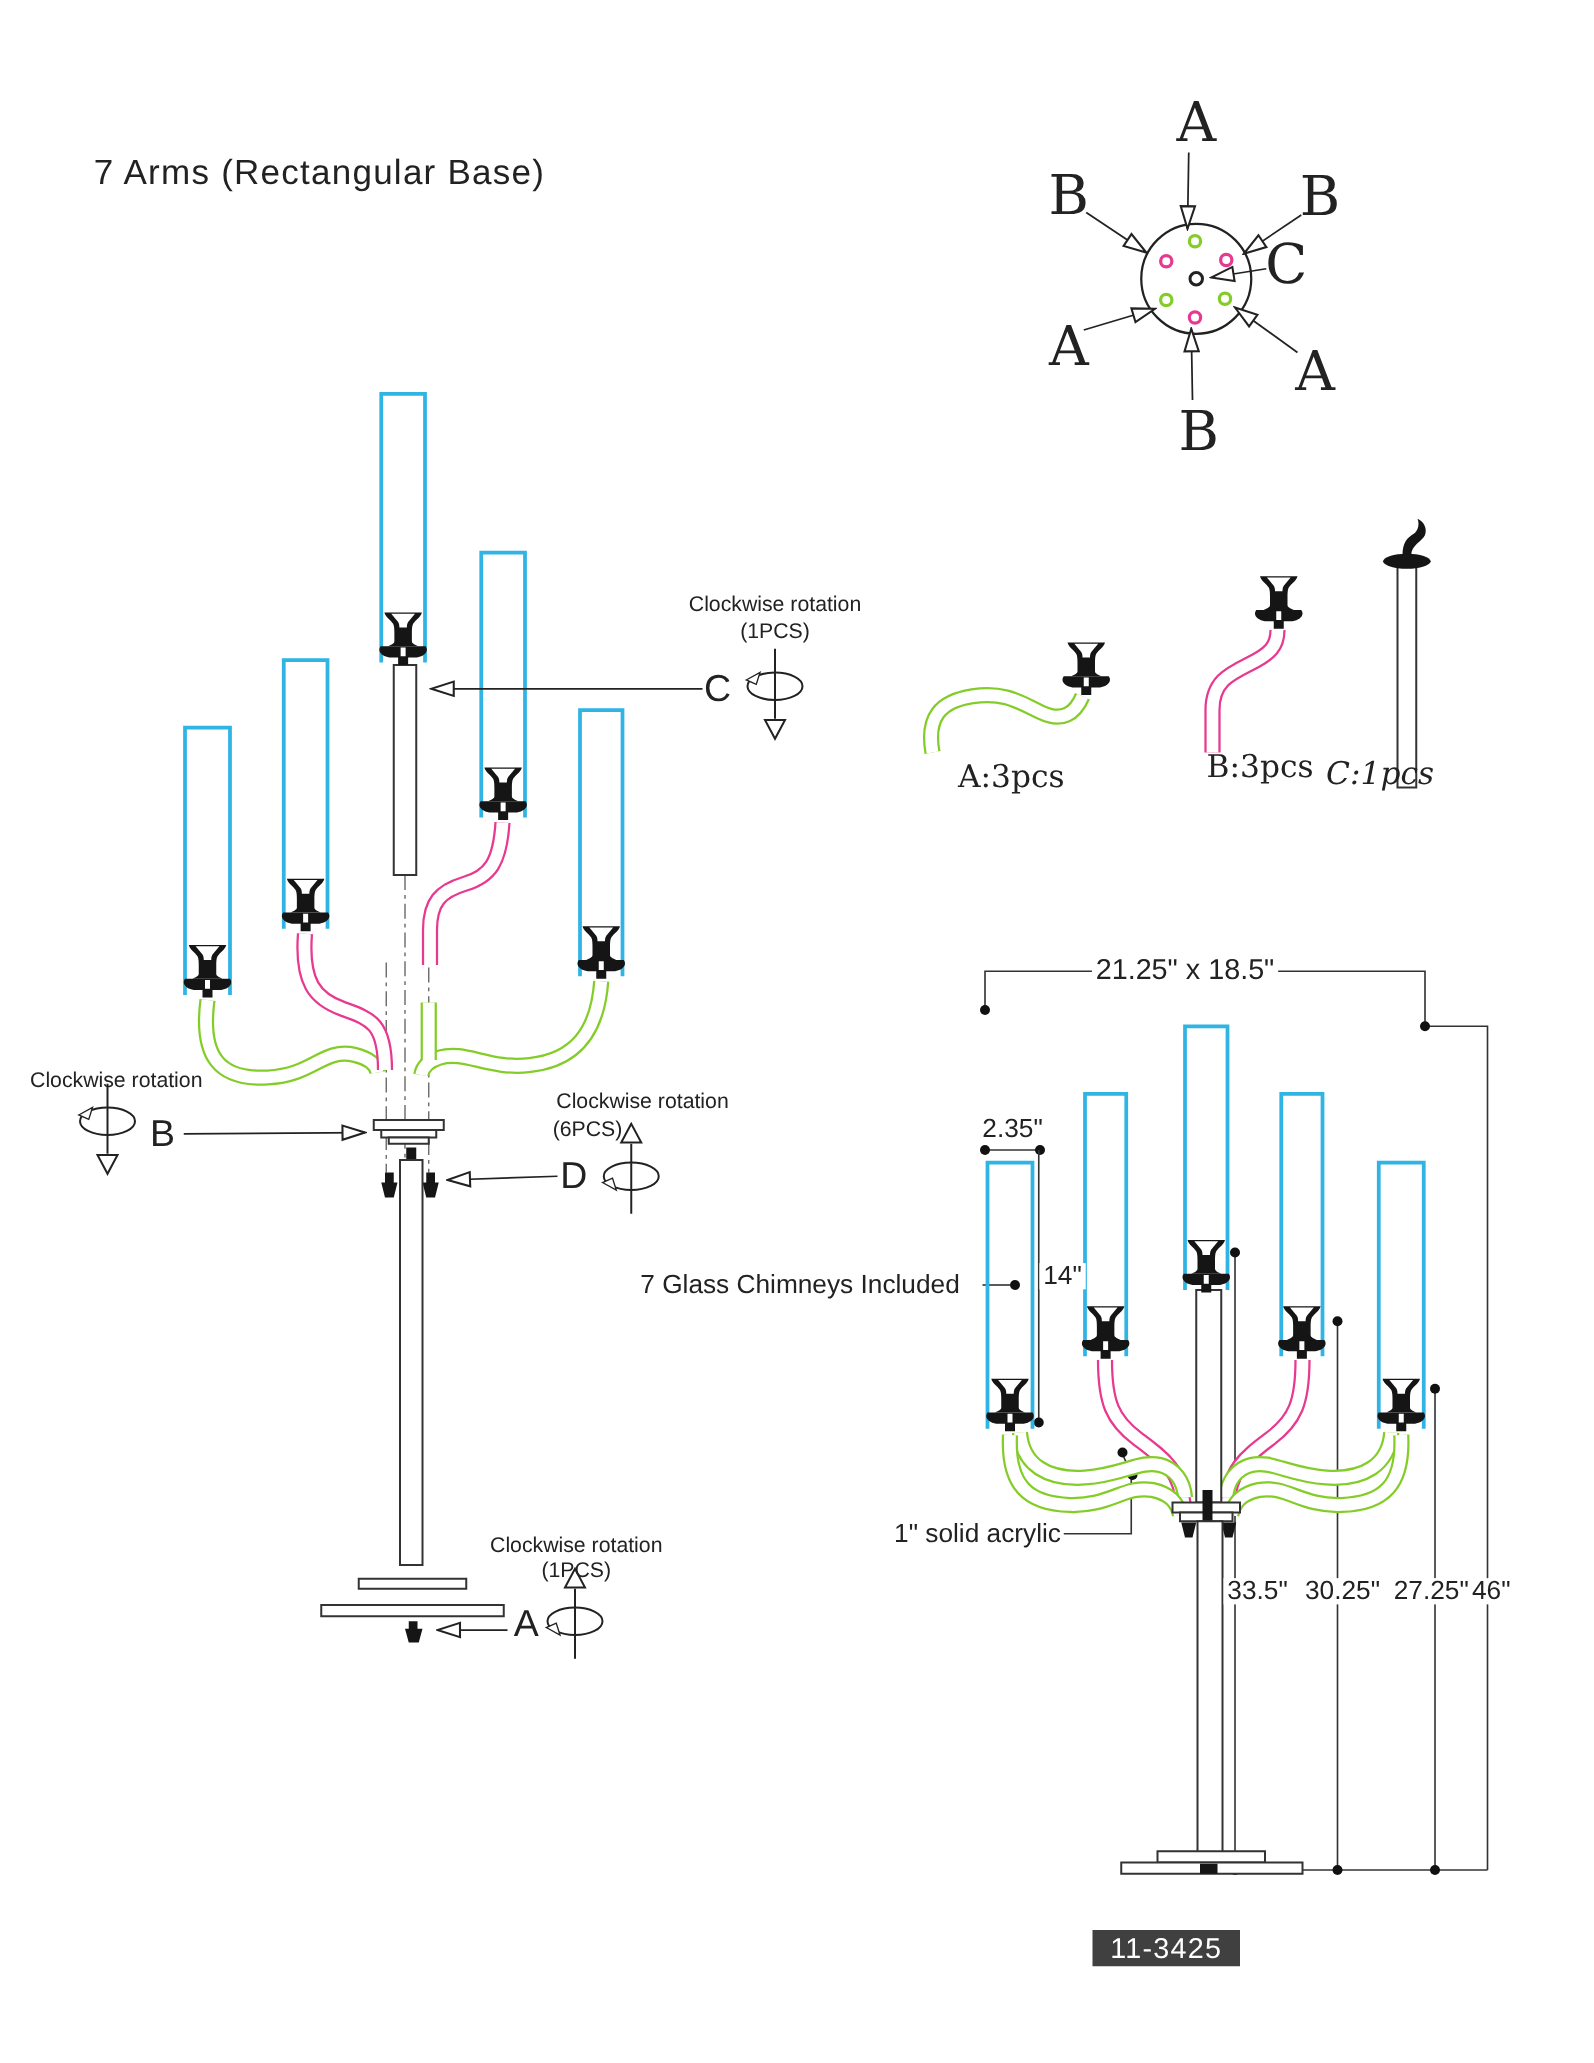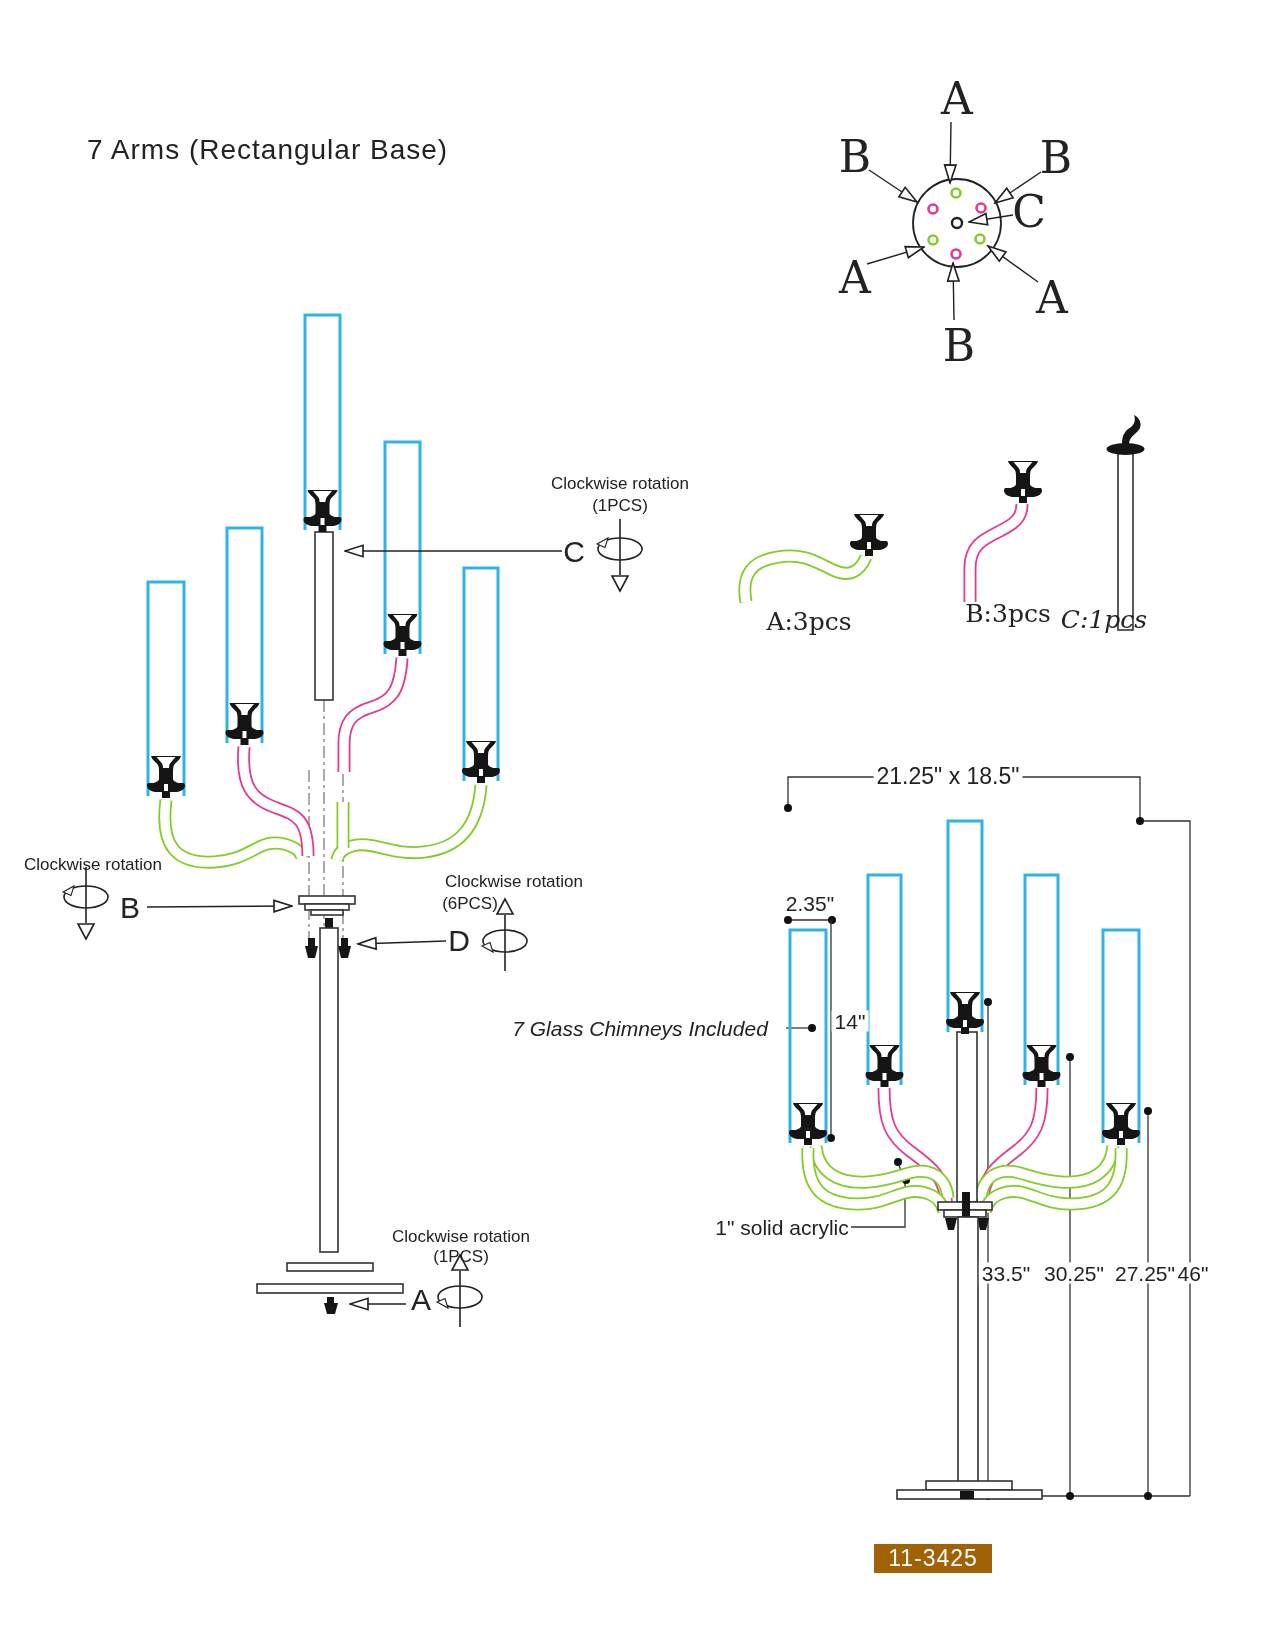--- a/index.html
+++ b/index.html
@@ -15,21 +15,21 @@
   .serif{font-family:"DejaVu Serif","Liberation Serif",serif;}
   .f28{font-size:28px;letter-spacing:1px;}
   .f23{font-size:23px;}
   .f21{font-size:21px;}
   .f17{font-size:17px;}
   .f16{font-size:17px;}
   .f25{font-size:25px;}
   .f30{font-size:30px;}
   .f44{font-size:44px;}
   .bg{background:#fff;padding:0 3px;}
-  .badge{position:absolute;background:#a16207;color:#fff;text-align:center;
+  .badge{position:absolute;background:#404040;color:#fff;text-align:center;
          font-size:23px;letter-spacing:1px;}
   
   .chim{fill:none;stroke:var(--cyan);stroke-width:3;}
   .tgo{fill:none;stroke:var(--green);stroke-width:13;}
   .tpo{fill:none;stroke:var(--pink);stroke-width:13;}
   .tin{fill:none;stroke:#fff;stroke-width:9.4;}
   .blk{fill:#151515;stroke:none;}
   .out{fill:#fff;stroke:#333;stroke-width:1.6;}
   .ln{stroke:#333;stroke-width:1.3;fill:none;}
   .arrow{stroke:#222;stroke-width:1.4;fill:none;marker-end:url(#ah);}
@@ -246,21 +246,21 @@
       <path d="M977,1218 L989,1218 L986,1230 L980,1230 Z" class="blk"></path>
     </g>
 
     <rect x="958" y="1217" width="20" height="265" class="out"></rect>
     <rect x="926" y="1481" width="86" height="9" class="out"></rect>
     <rect x="897" y="1490" width="145" height="9" class="out"></rect>
     <rect x="960" y="1491" width="14" height="8" class="blk"></rect>
   </g>
 </svg>
 
-<div class="lab left f28" style="left:75px;top:136px;margin-left:12px;">7 Arms (Rectangular Base)</div>
+<div class="lab left f28" style="left:75px;top:124px;">7 Arms (Rectangular Base)</div>
 
 <div class="lab serif f44" style="left:957px;top:99px;">A</div>
 <div class="lab serif f44" style="left:855px;top:157px;">B</div>
 <div class="lab serif f44" style="left:1056px;top:158px;">B</div>
 <div class="lab serif f44" style="left:1029px;top:212px;">C</div>
 <div class="lab serif f44" style="left:855px;top:278px;">A</div>
 <div class="lab serif f44" style="left:1052px;top:298px;">A</div>
 <div class="lab serif f44" style="left:959px;top:346px;">B</div>
 
 <div class="lab f17" style="left:620px;top:483px;">Clockwise rotation</div>
@@ -278,21 +278,21 @@
 <div class="lab f16" style="left:461px;top:1256px;">(1PCS)</div>
 <div class="lab f30" style="left:421px;top:1300px;">A</div>
 
 <div class="lab serif f25" style="left:809px;top:621px;">A:3pcs</div>
 <div class="lab serif f25" style="left:1008px;top:613px;">B:3pcs</div>
 <div class="lab serif f25" style="left:1104px;top:619px;font-style:italic;">C:1pcs</div>
 
 <div class="lab f23 bg" style="left:948px;top:776px;">21.25" x 18.5"</div>
 <div class="lab f21 bg" style="left:810px;top:903px;">2.35"</div>
 <div class="lab f21 bg" style="left:850px;top:1021px;">14"</div>
-<div class="lab f21" style="left:640px;top:1028px;font-style:italic;">7 Glass Chimneys Included</div>
+<div class="lab f21" style="left:640px;top:1028px;">7 Glass Chimneys Included</div>
 <div class="lab f21" style="left:782px;top:1227px;">1" solid acrylic</div>
 <div class="lab f21 bg" style="left:1006px;top:1273px;">33.5"</div>
 <div class="lab f21 bg" style="left:1074px;top:1273px;">30.25"</div>
 <div class="lab f21 bg" style="left:1145px;top:1273px;">27.25"</div>
 <div class="lab f21 bg" style="left:1193px;top:1273px;">46"</div>
 
 <div class="badge" style="left:874px;top:1544px;width:118px;height:29px;line-height:29px;">11-3425</div>
 
 </div>
 

